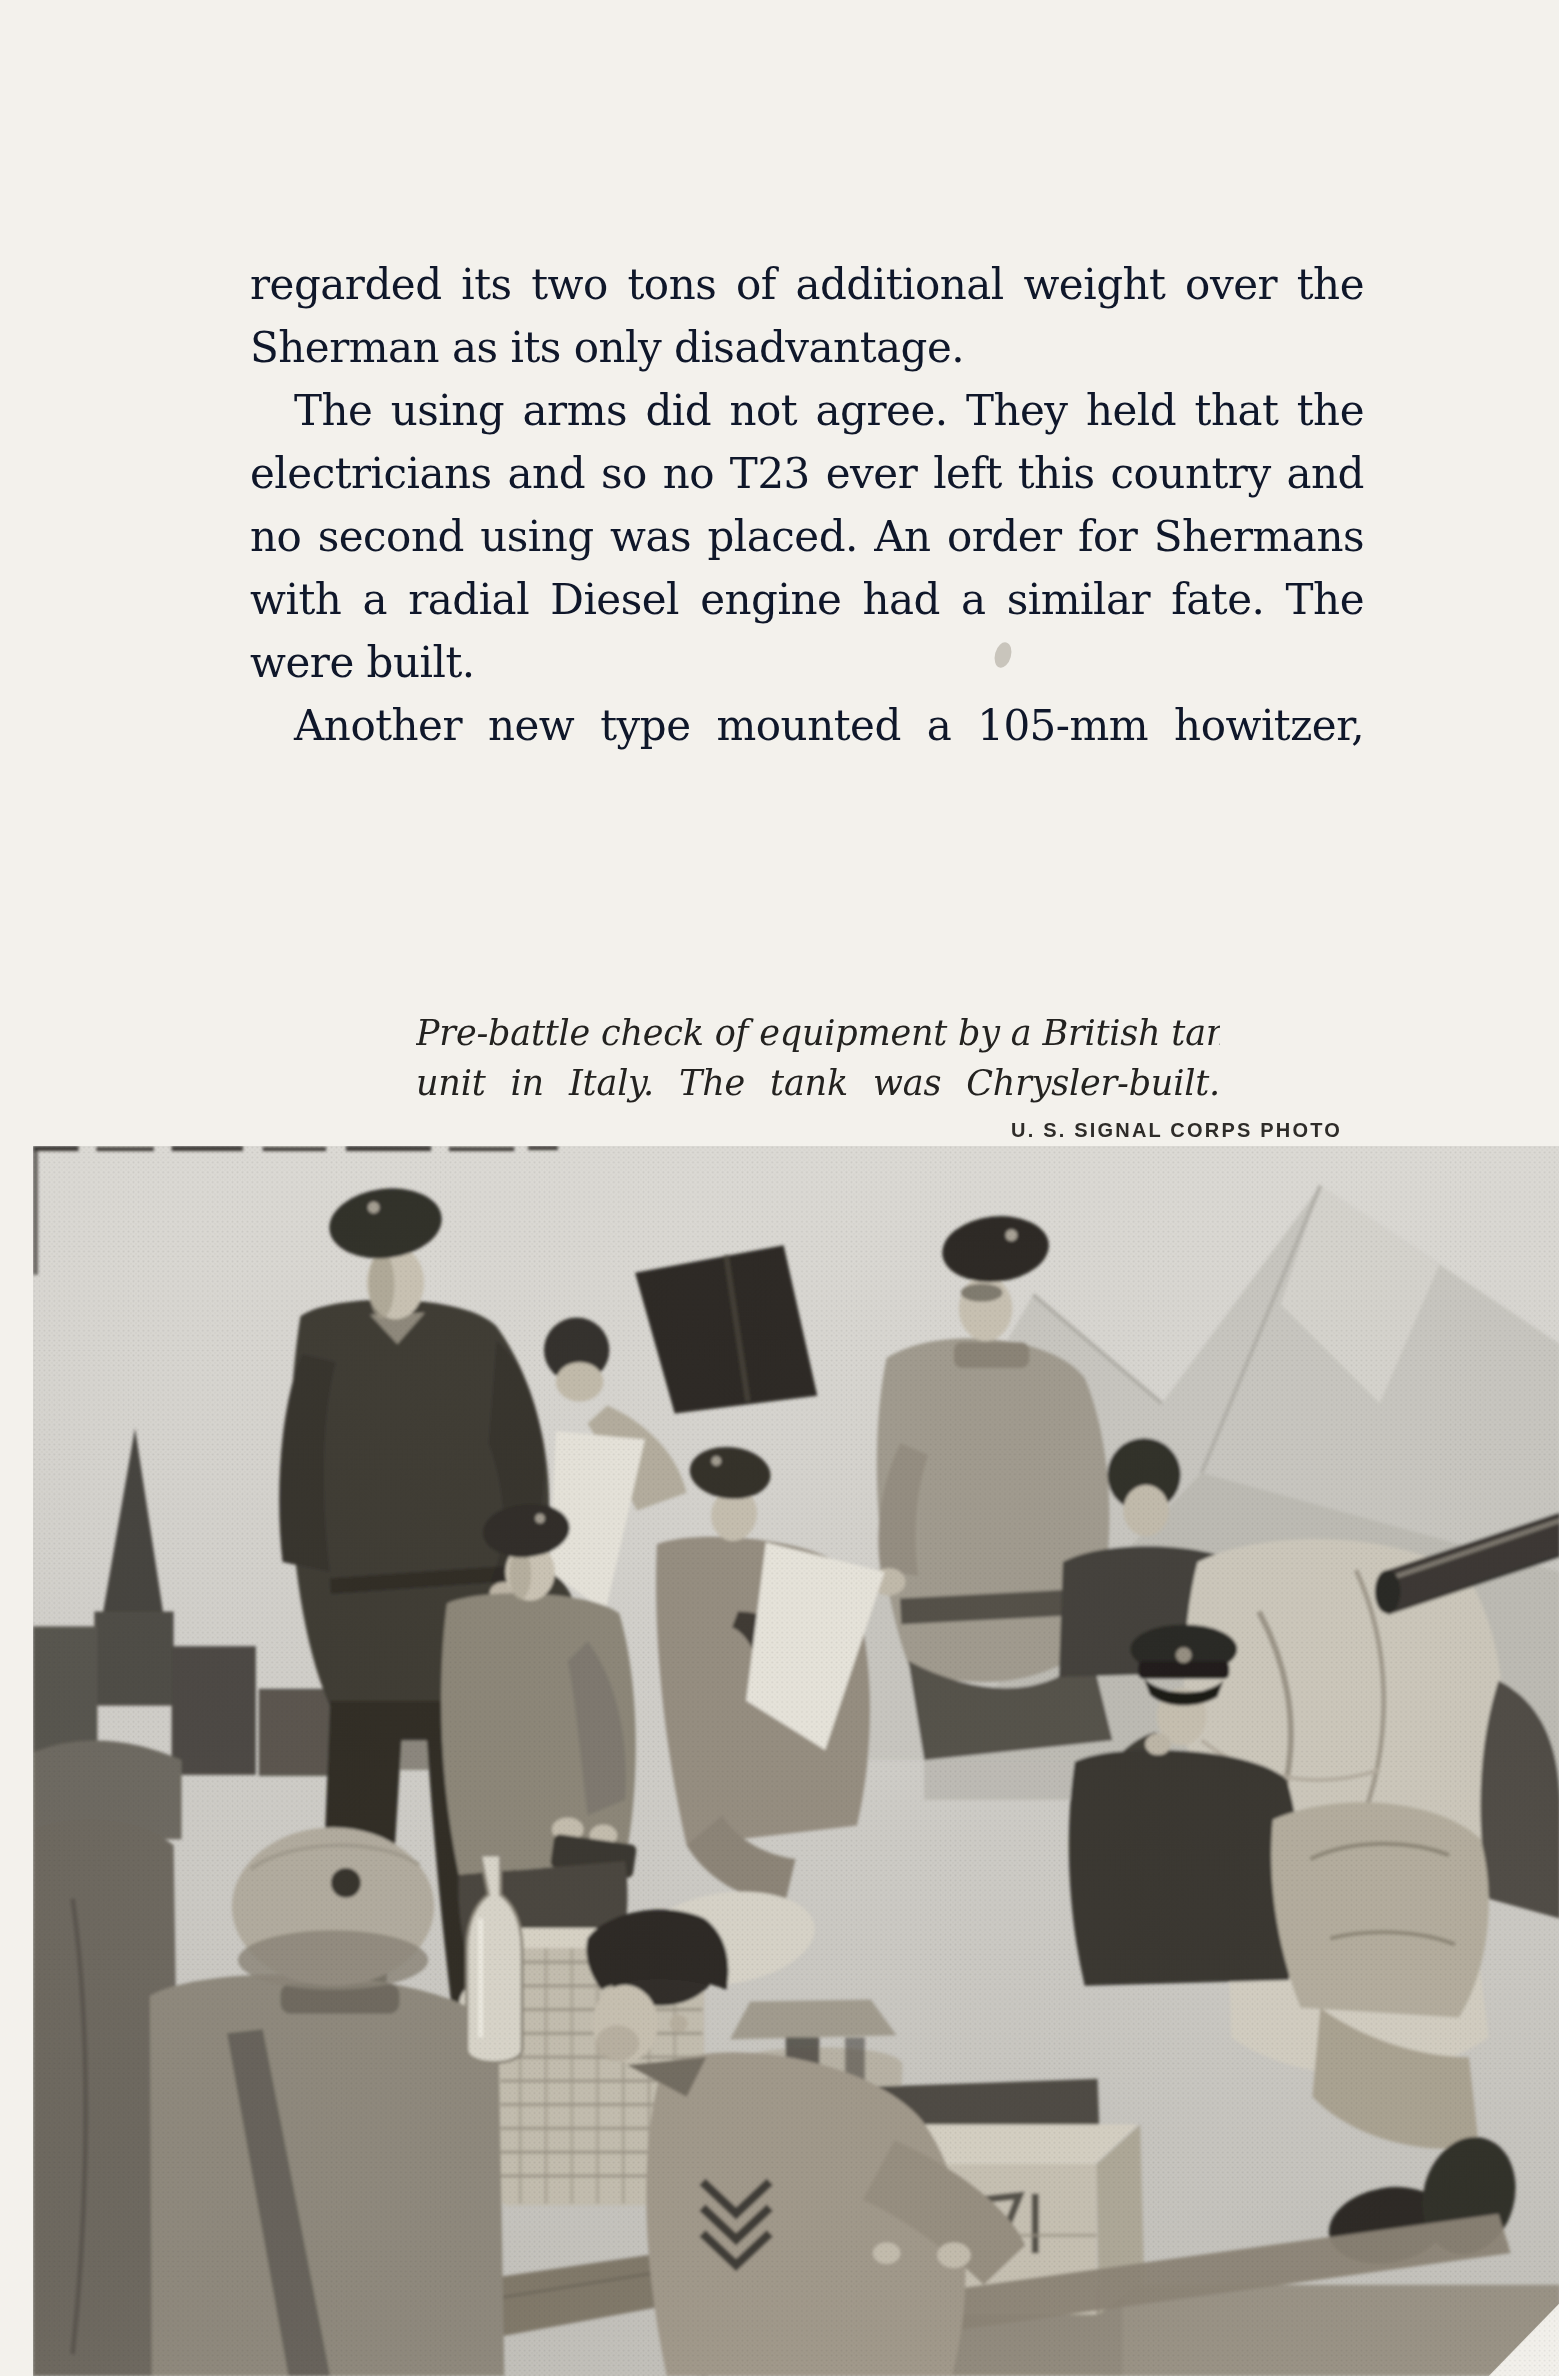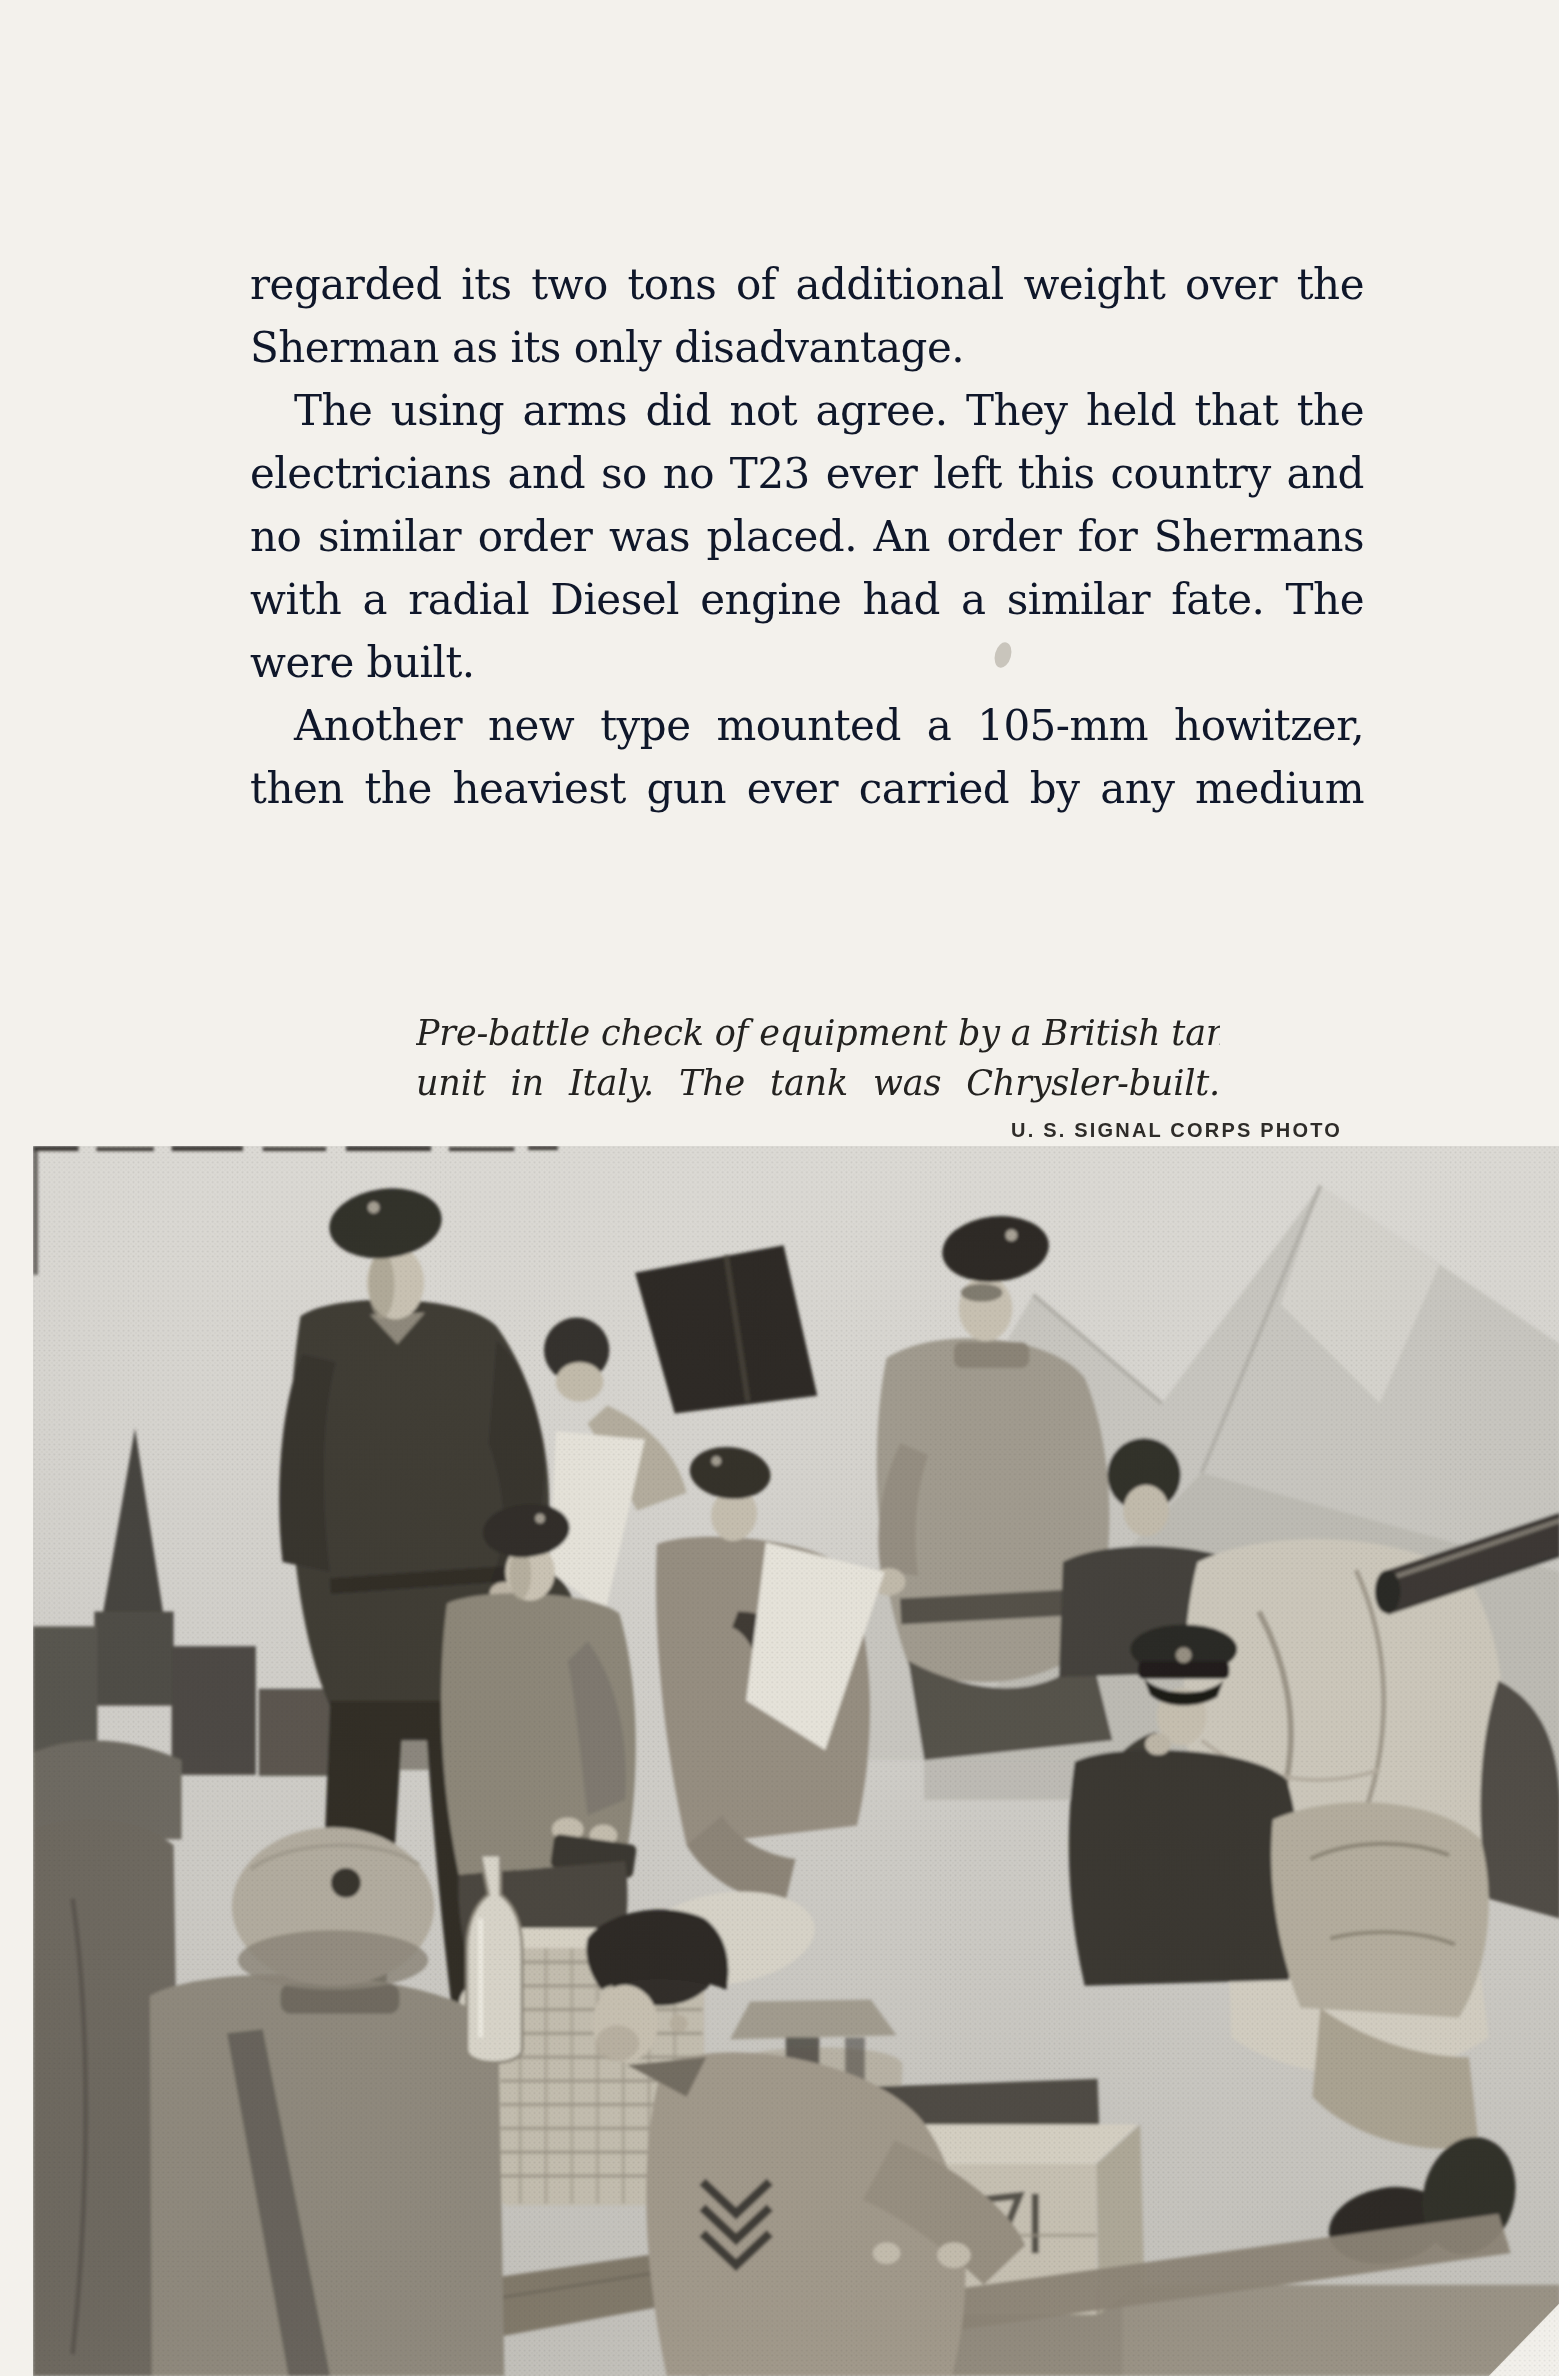--- a/index.html
+++ b/index.html
@@ -26,25 +26,24 @@
 </head>
 <body>
 
 <div class="page">
 
   <div class="bodytext">
     <div class="bl">regarded its two tons of additional weight over the</div>
     <div class="bl end">Sherman as its only disadvantage.</div>
     <div class="bl ind">The using arms did not agree. They held that the</div>
     <div class="bl">electricians and so no T23 ever left this country and</div>
-    <div class="bl">no similar order was placed. An order for Shermans</div>
+    <div class="bl">no second using was placed. An order for Shermans</div>
     <div class="bl">with a radial Diesel engine had a similar fate. The</div>
     <div class="bl end">were built.</div>
     <div class="bl ind">Another new type mounted a 105-mm howitzer,</div>
-    <div class="bl">then the heaviest gun ever carried by any medium</div>
   </div>
 
   <div class="smudge"></div>
 
   <div class="caption">
     <div class="cl">Pre-battle check of equipment by a British tank</div>
     <div class="cl">unit in Italy. The tank was Chrysler-built.</div>
   </div>
 
   <div class="credit">U. S. SIGNAL CORPS PHOTO</div>

